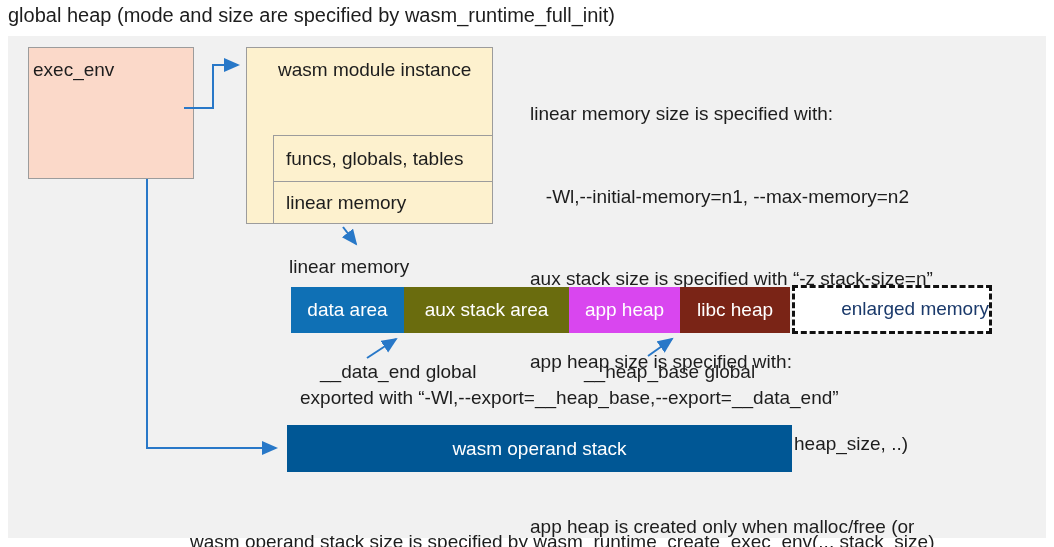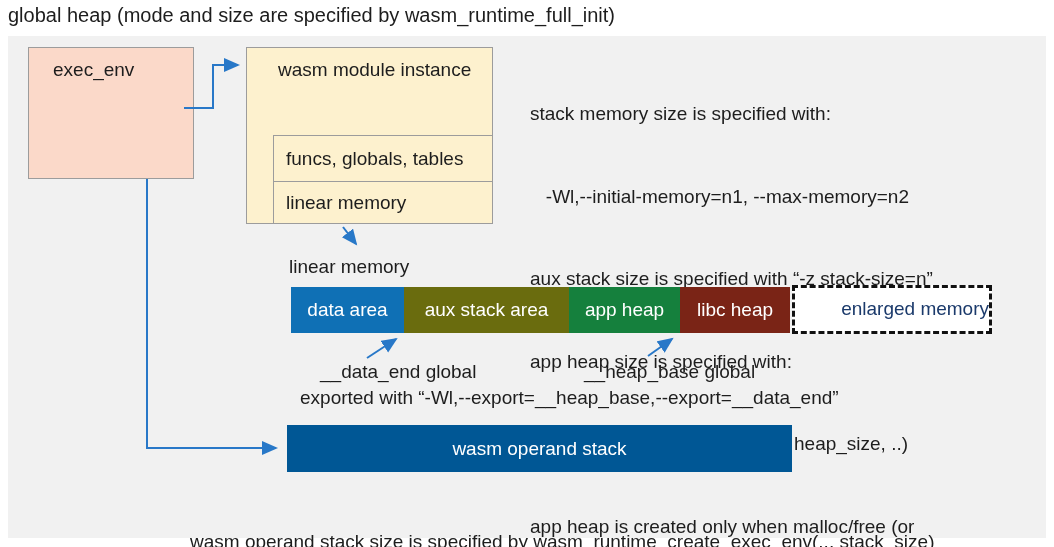--- a/index.html
+++ b/index.html
@@ -11,21 +11,21 @@
 
   #page-title { left:8px; top:4px; font-size:20px; }
 
   #panel { left:8px; top:36px; width:1038px; height:502px; background:#f1f1f1; }
 
   .structbox { border:1px solid #9c9c9c; box-sizing:border-box; }
   .innerrow  { position:absolute; border:1px solid #9c9c9c; box-sizing:border-box;
                padding-left:12px; font-size:19px; }
 
   #exec-env { left:28px; top:47px; width:166px; height:132px; }
-  #exec-env .hdr { height:43px; line-height:43px; padding-left:24px; font-size:19px; }
+  #exec-env .hdr { height:43px; line-height:43px; padding-left:4px; font-size:19px; }
   #ee-row0 { left:24px; top:42px;  width:141px; height:46px; line-height:44px; }
   #ee-row1 { left:24px; top:87px;  width:141px; height:44px; line-height:42px; }
 
   #mod-inst { left:246px; top:47px; width:247px; height:177px; }
   #mod-inst .hdr { height:43px; line-height:43px; padding-left:14px; font-size:19px; }
   #mi-row0 { left:26px; top:42px;  width:220px; height:46px; line-height:44px; }
   #mi-row1 { left:26px; top:87px;  width:220px; height:47px; line-height:45px; }
   #mi-row2 { left:26px; top:133px; width:220px; height:43px; line-height:41px; }
 
   #info-block { left:530px; top:45px; font-size:19px; line-height:27.5px; white-space:pre; }
@@ -65,35 +65,35 @@
   <div class="hdr">exec_env</div>
 </div>
 
 <div class="abs structbox" id="mod-inst" style="background-color: rgb(253, 241, 206); padding-left: 17px;">
   <div class="hdr">wasm module instance</div>
   <div class="innerrow" id="mi-row1" style="background-color: rgb(253, 241, 206);">funcs, globals, tables</div>
   <div class="innerrow" id="mi-row2" style="background-color: rgb(253, 241, 206);">linear memory</div>
 </div>
 
 <div class="abs" id="info-block">
-  <div>stack memory size is specified with:</div>
+  <div>linear memory size is specified with:</div>
   <div>   -Wl,--initial-memory=n1, --max-memory=n2</div>
   <div>aux stack size is specified with “-z stack-size=n”</div>
   <div>app heap size is specified with:</div>
   <div>   wasm_runtime_instantiate(.., heap_size, ..)</div>
   <div>app heap is created only when malloc/free (or</div>
   
 </div>
 
 <div class="abs" id="lm-label">linear memory</div>
 
 <div class="abs" id="lm-bar">
   <div class="seg seg-0" style="background-color: rgb(15, 112, 181);">data area</div>
   <div class="seg seg-1" style="background-color: rgb(106, 108, 14);">aux stack area</div>
-  <div class="seg seg-2" style="background-color: #15803d;">app heap</div>
+  <div class="seg seg-2" style="background-color: #d946ef;">app heap</div>
   <div class="seg seg-3" style="background-color: rgb(122, 36, 22);">libc heap</div>
 </div>
 
 <div class="abs" id="enlarged" style="color: rgb(27, 58, 107);">enlarged memory</div>
 
 <div class="abs ann" id="lbl-data-end">__data_end global</div>
 <div class="abs ann" id="lbl-heap-base">__heap_base global</div>
 <div class="abs ann" id="lbl-exported">exported with “-Wl,--export=__heap_base,--export=__data_end”</div>
 
 <div class="abs" id="op-stack" style="background-color: rgb(0, 87, 149);">wasm operand stack</div>

